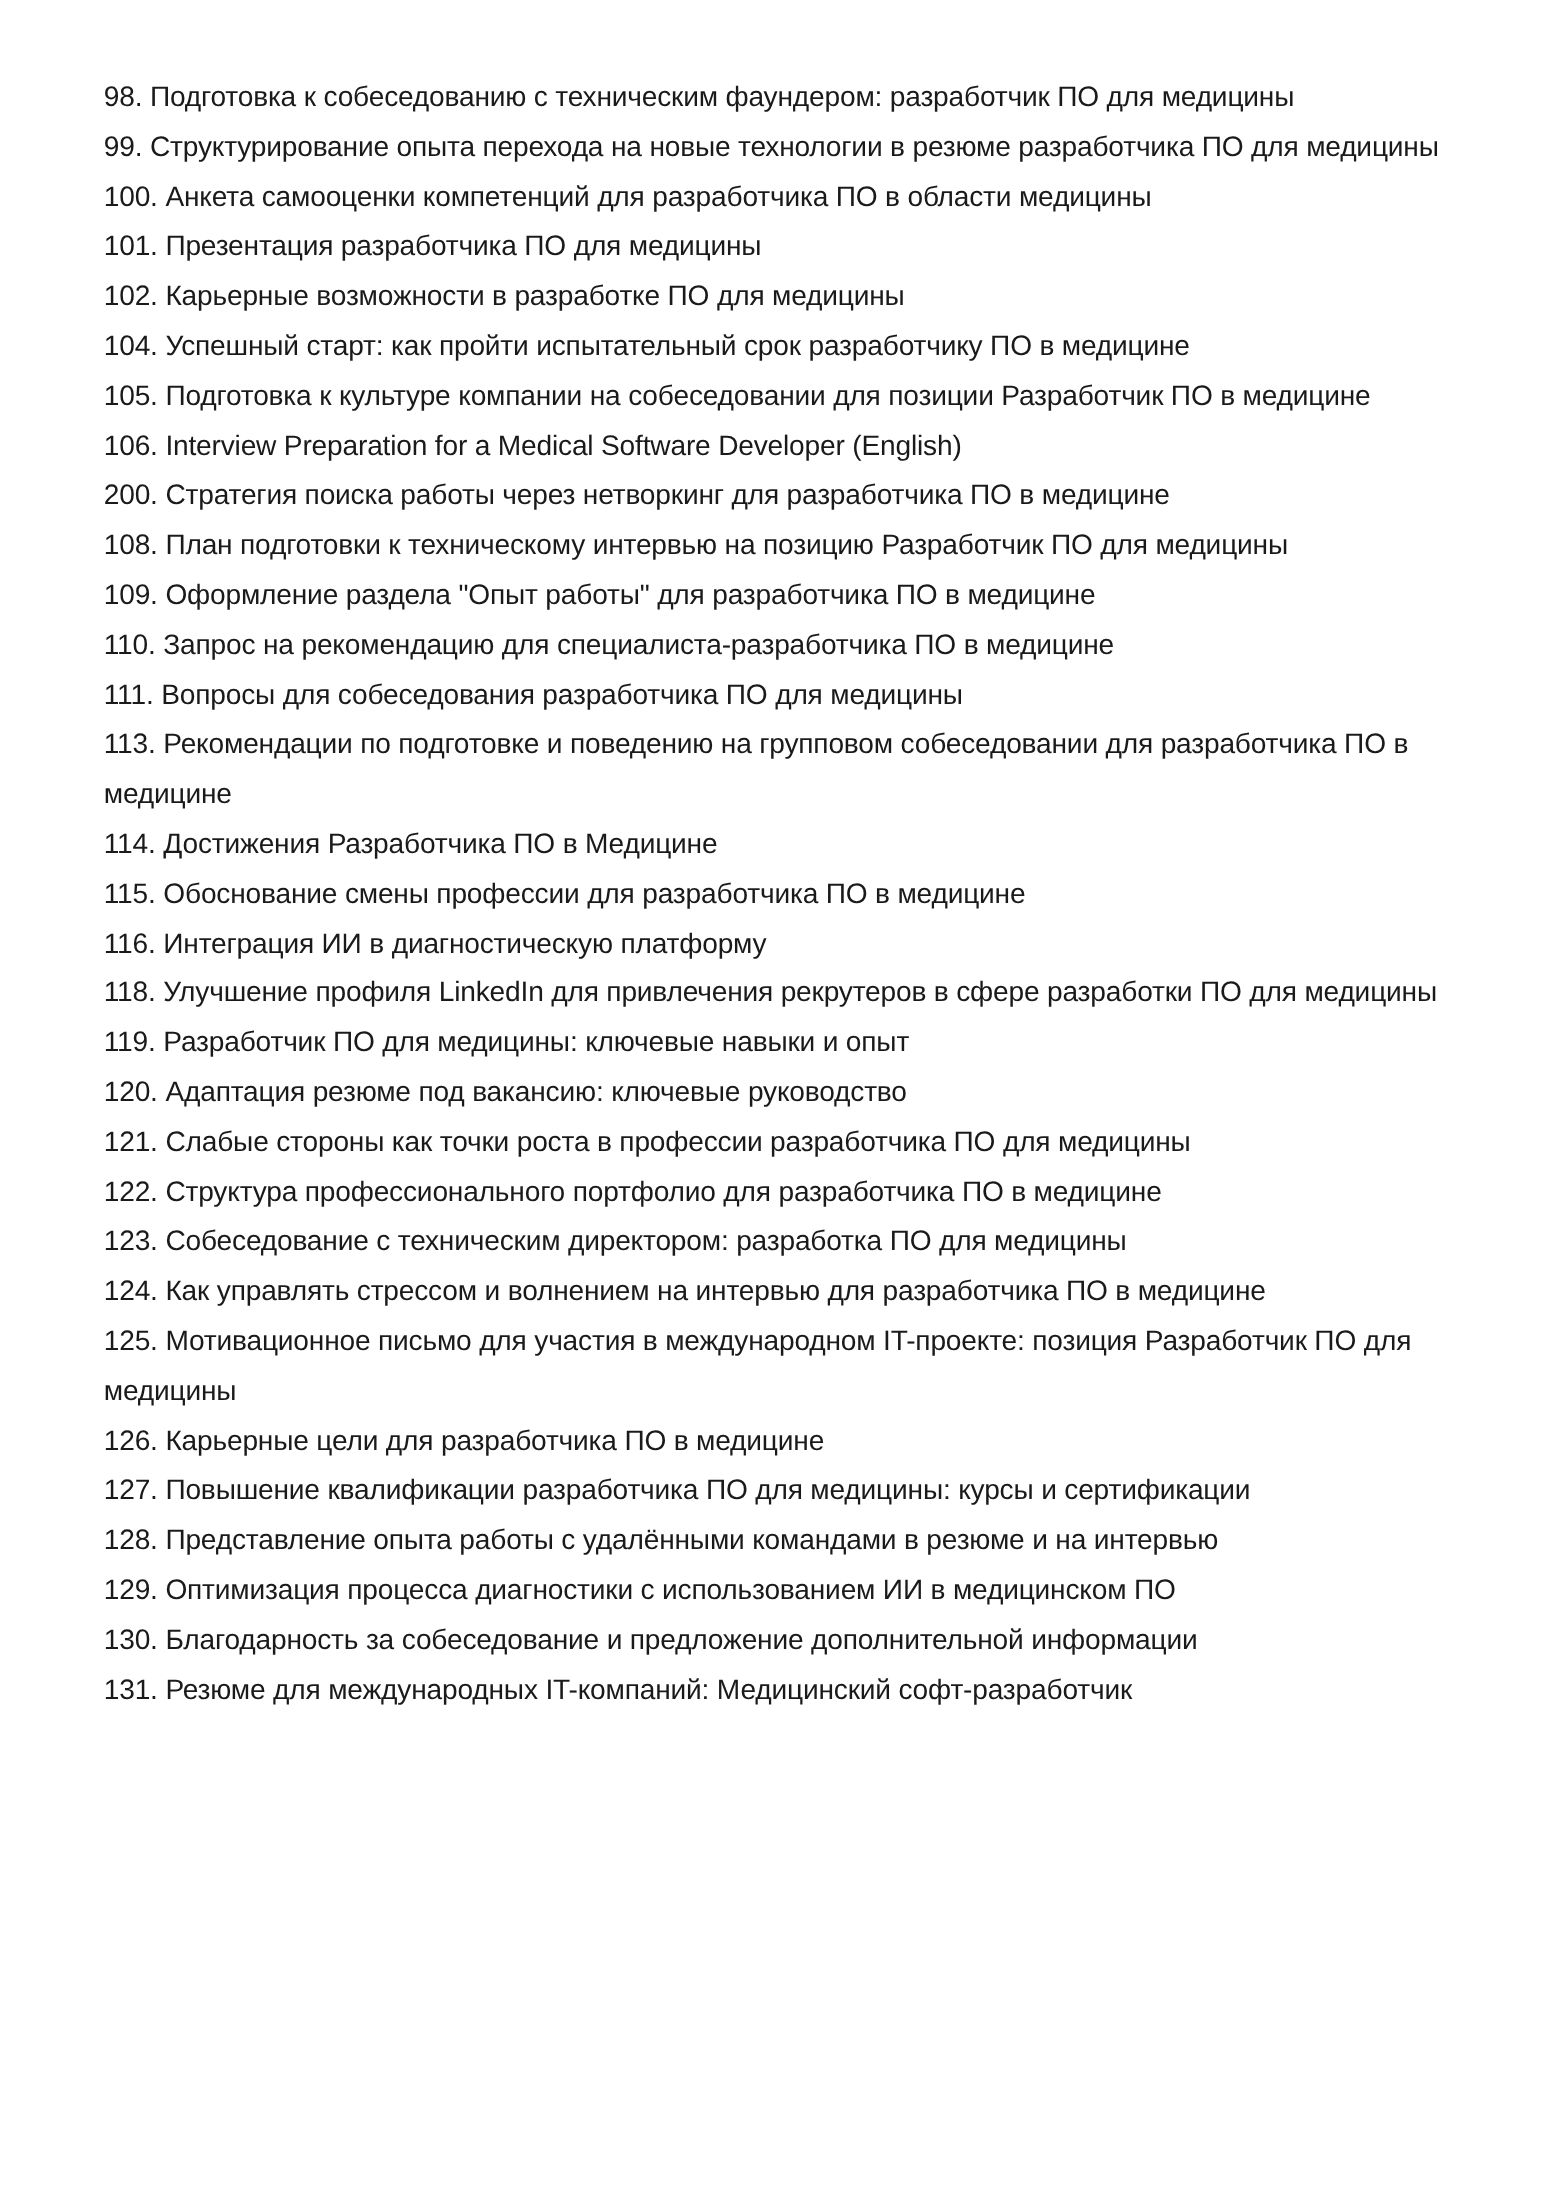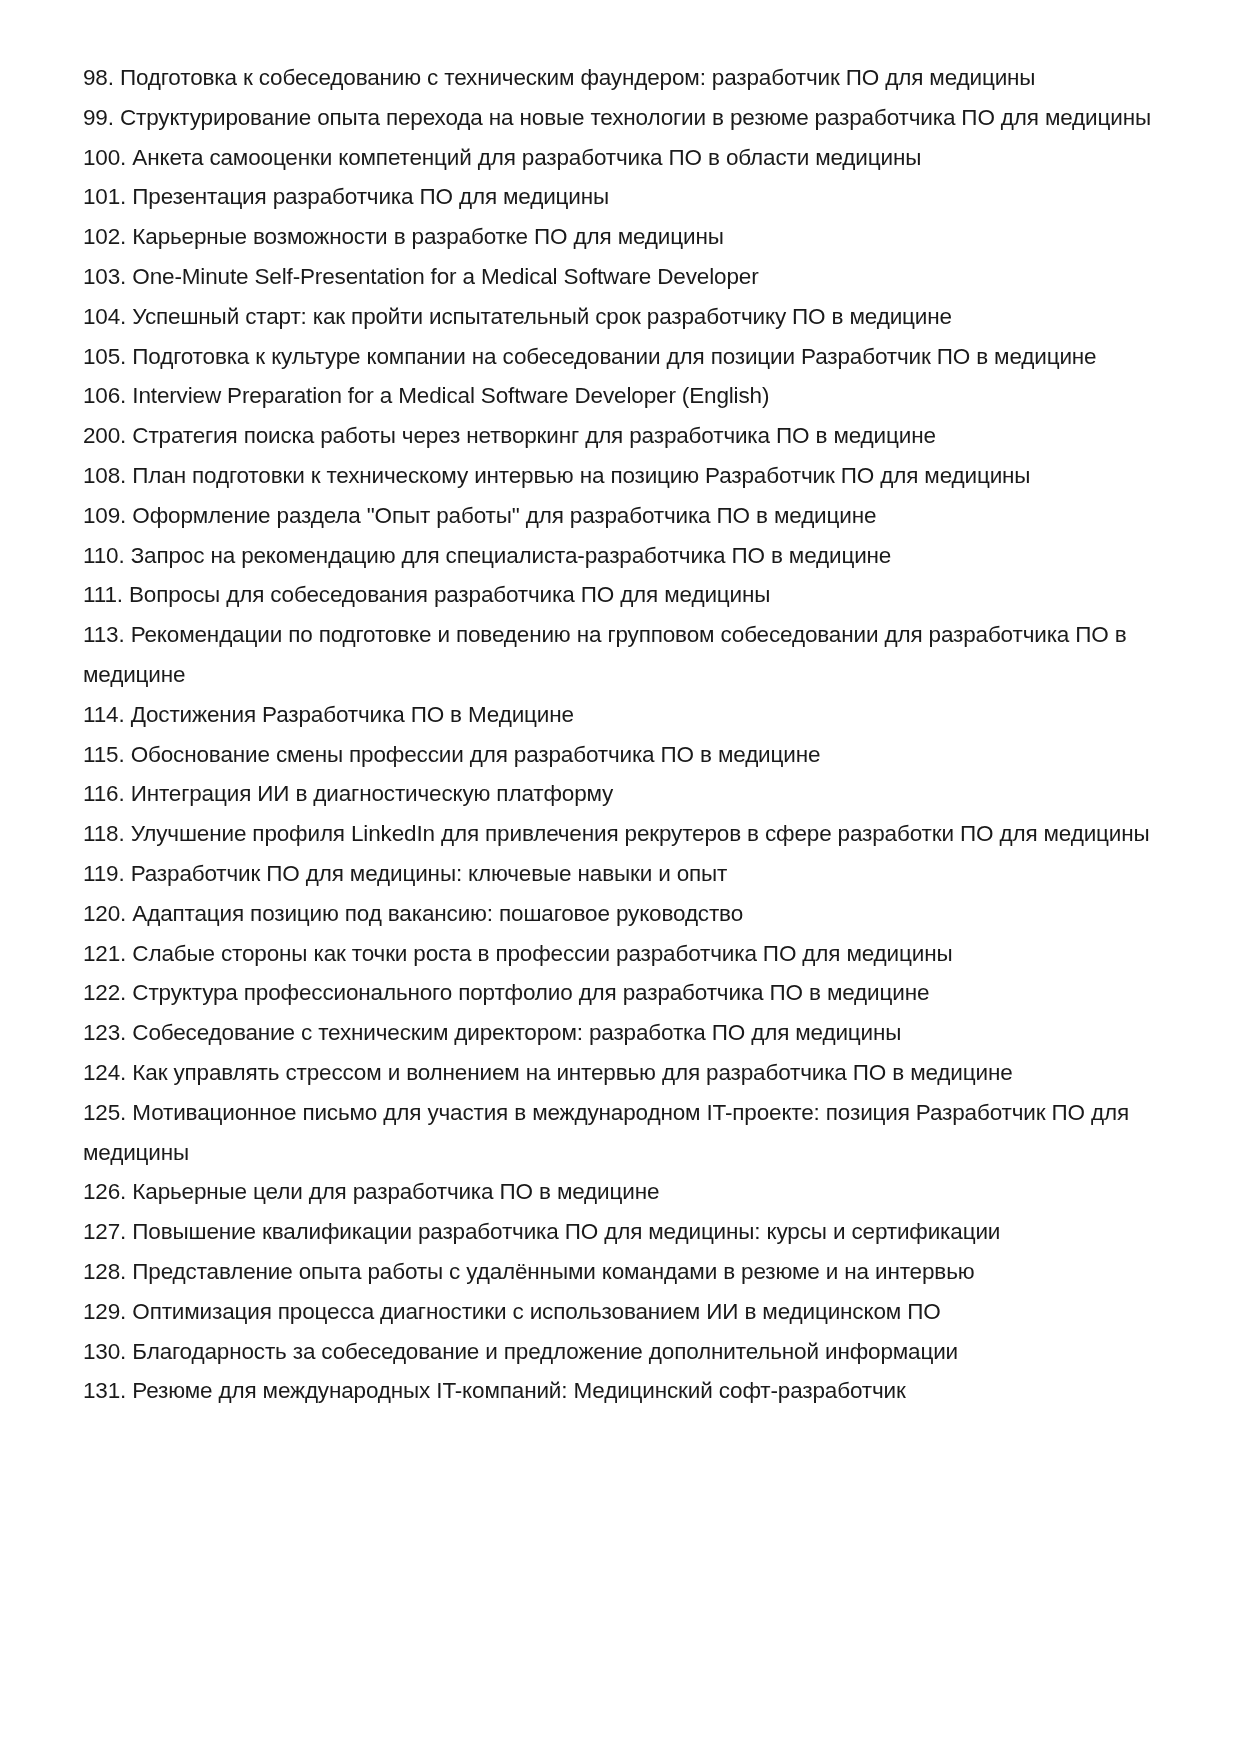--- a/index.html
+++ b/index.html
@@ -20,36 +20,35 @@
 </head>
 <body>
 
 <div class="page">
   <ol class="list" id="list">
       <li class="item"><span>98.</span> <span>Подготовка к собеседованию с техническим фаундером: разработчик ПО для медицины</span></li>
       <li class="item"><span>99.</span> <span>Структурирование опыта перехода на новые технологии в резюме разработчика ПО для медицины</span></li>
       <li class="item"><span>100.</span> <span>Анкета самооценки компетенций для разработчика ПО в области медицины</span></li>
       <li class="item"><span>101.</span> <span>Презентация разработчика ПО для медицины</span></li>
       <li class="item"><span>102.</span> <span>Карьерные возможности в разработке ПО для медицины</span></li>
-      <li class="item"><span>103.</span> <span>One-Minute Self-Presentation for a Medical Software Developer</span></li>
       <li class="item"><span>104.</span> <span>Успешный старт: как пройти испытательный срок разработчику ПО в медицине</span></li>
       <li class="item"><span>105.</span> <span>Подготовка к культуре компании на собеседовании для позиции Разработчик ПО в медицине</span></li>
       <li class="item"><span>106.</span> <span>Interview Preparation for a Medical Software Developer (English)</span></li>
       <li class="item"><span>200.</span> <span>Стратегия поиска работы через нетворкинг для разработчика ПО в медицине</span></li>
       <li class="item"><span>108.</span> <span>План подготовки к техническому интервью на позицию Разработчик ПО для медицины</span></li>
       <li class="item"><span>109.</span> <span>Оформление раздела "Опыт работы" для разработчика ПО в медицине</span></li>
       <li class="item"><span>110.</span> <span>Запрос на рекомендацию для специалиста-разработчика ПО в медицине</span></li>
       <li class="item"><span>111.</span> <span>Вопросы для собеседования разработчика ПО для медицины</span></li>
       <li class="item"><span>113.</span> <span>Рекомендации по подготовке и поведению на групповом собеседовании для разработчика ПО в медицине</span></li>
       <li class="item"><span>114.</span> <span>Достижения Разработчика ПО в Медицине</span></li>
       <li class="item"><span>115.</span> <span>Обоснование смены профессии для разработчика ПО в медицине</span></li>
       <li class="item"><span>116.</span> <span>Интеграция ИИ в диагностическую платформу</span></li>
       <li class="item"><span>118.</span> <span>Улучшение профиля LinkedIn для привлечения рекрутеров в сфере разработки ПО для медицины</span></li>
       <li class="item"><span>119.</span> <span>Разработчик ПО для медицины: ключевые навыки и опыт</span></li>
-      <li class="item"><span>120.</span> <span>Адаптация позицию под вакансию: пошаговое руководство</span></li>
+      <li class="item"><span>120.</span> <span>Адаптация резюме под вакансию: ключевые руководство</span></li>
       <li class="item"><span>121.</span> <span>Слабые стороны как точки роста в профессии разработчика ПО для медицины</span></li>
       <li class="item"><span>122.</span> <span>Структура профессионального портфолио для разработчика ПО в медицине</span></li>
       <li class="item"><span>123.</span> <span>Собеседование с техническим директором: разработка ПО для медицины</span></li>
       <li class="item"><span>124.</span> <span>Как управлять стрессом и волнением на интервью для разработчика ПО в медицине</span></li>
       <li class="item"><span>125.</span> <span>Мотивационное письмо для участия в международном IT-проекте: позиция Разработчик ПО для медицины</span></li>
       <li class="item"><span>126.</span> <span>Карьерные цели для разработчика ПО в медицине</span></li>
       <li class="item"><span>127.</span> <span>Повышение квалификации разработчика ПО для медицины: курсы и сертификации</span></li>
       <li class="item"><span>128.</span> <span>Представление опыта работы с удалёнными командами в резюме и на интервью</span></li>
       <li class="item"><span>129.</span> <span>Оптимизация процесса диагностики с использованием ИИ в медицинском ПО</span></li>
       <li class="item"><span>130.</span> <span>Благодарность за собеседование и предложение дополнительной информации</span></li>

